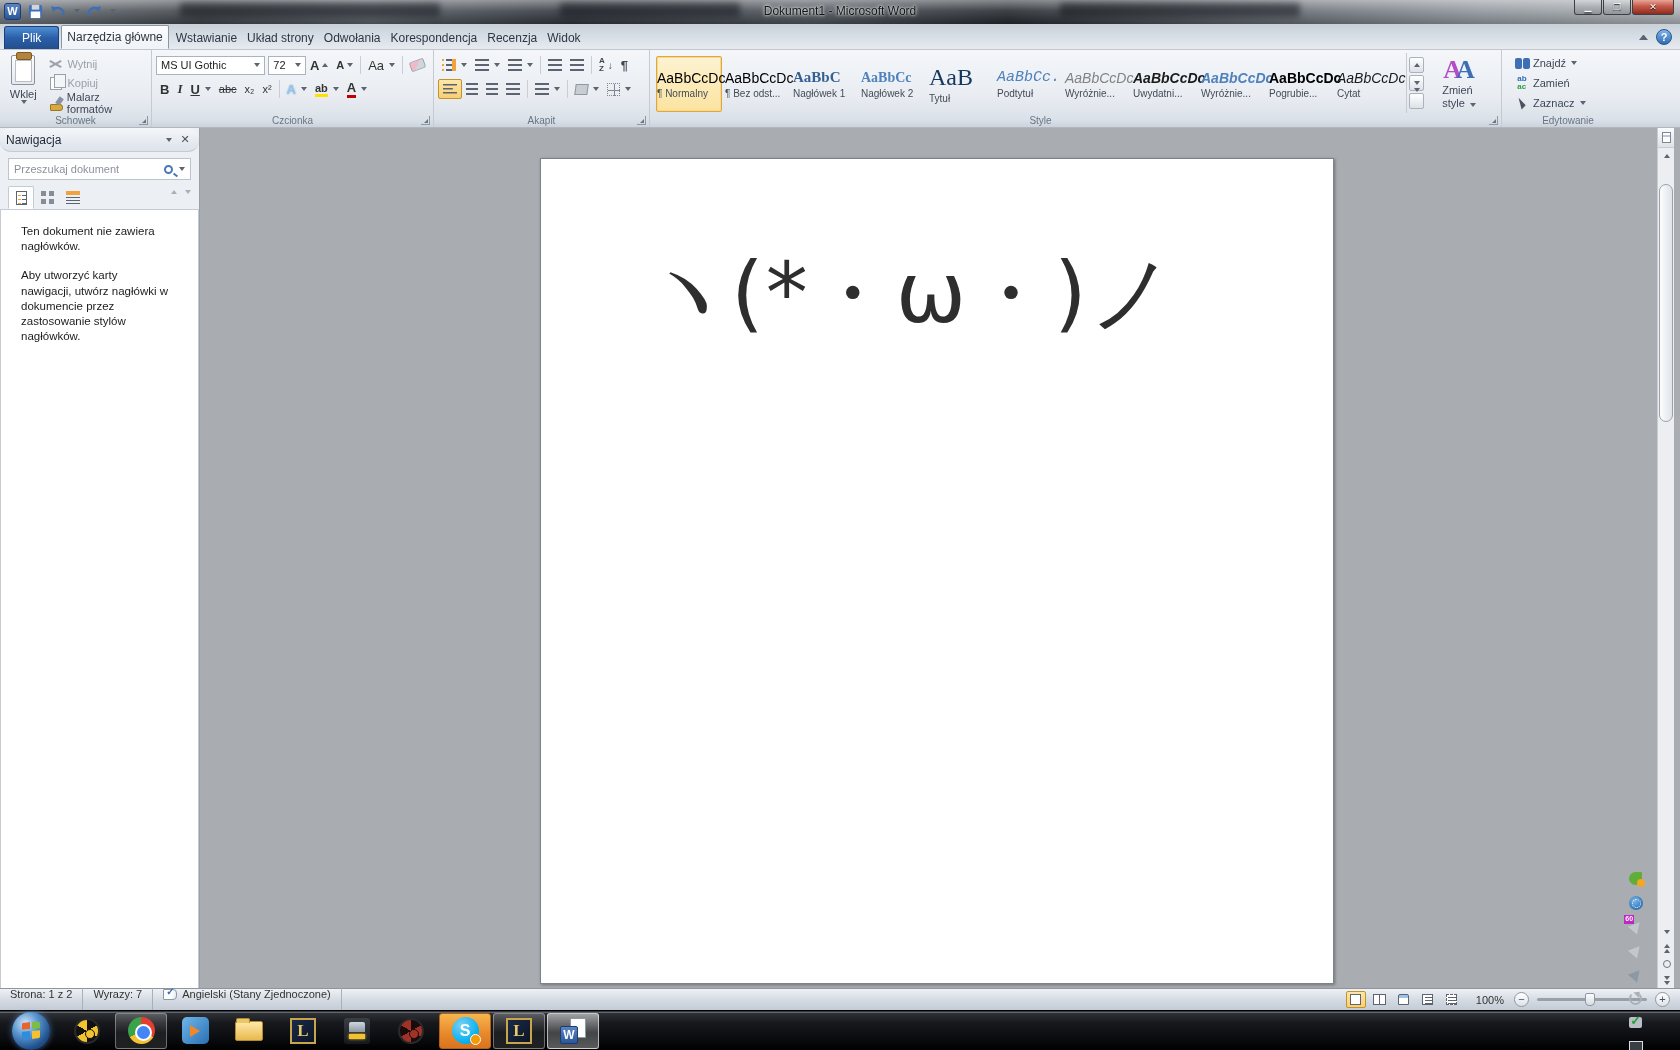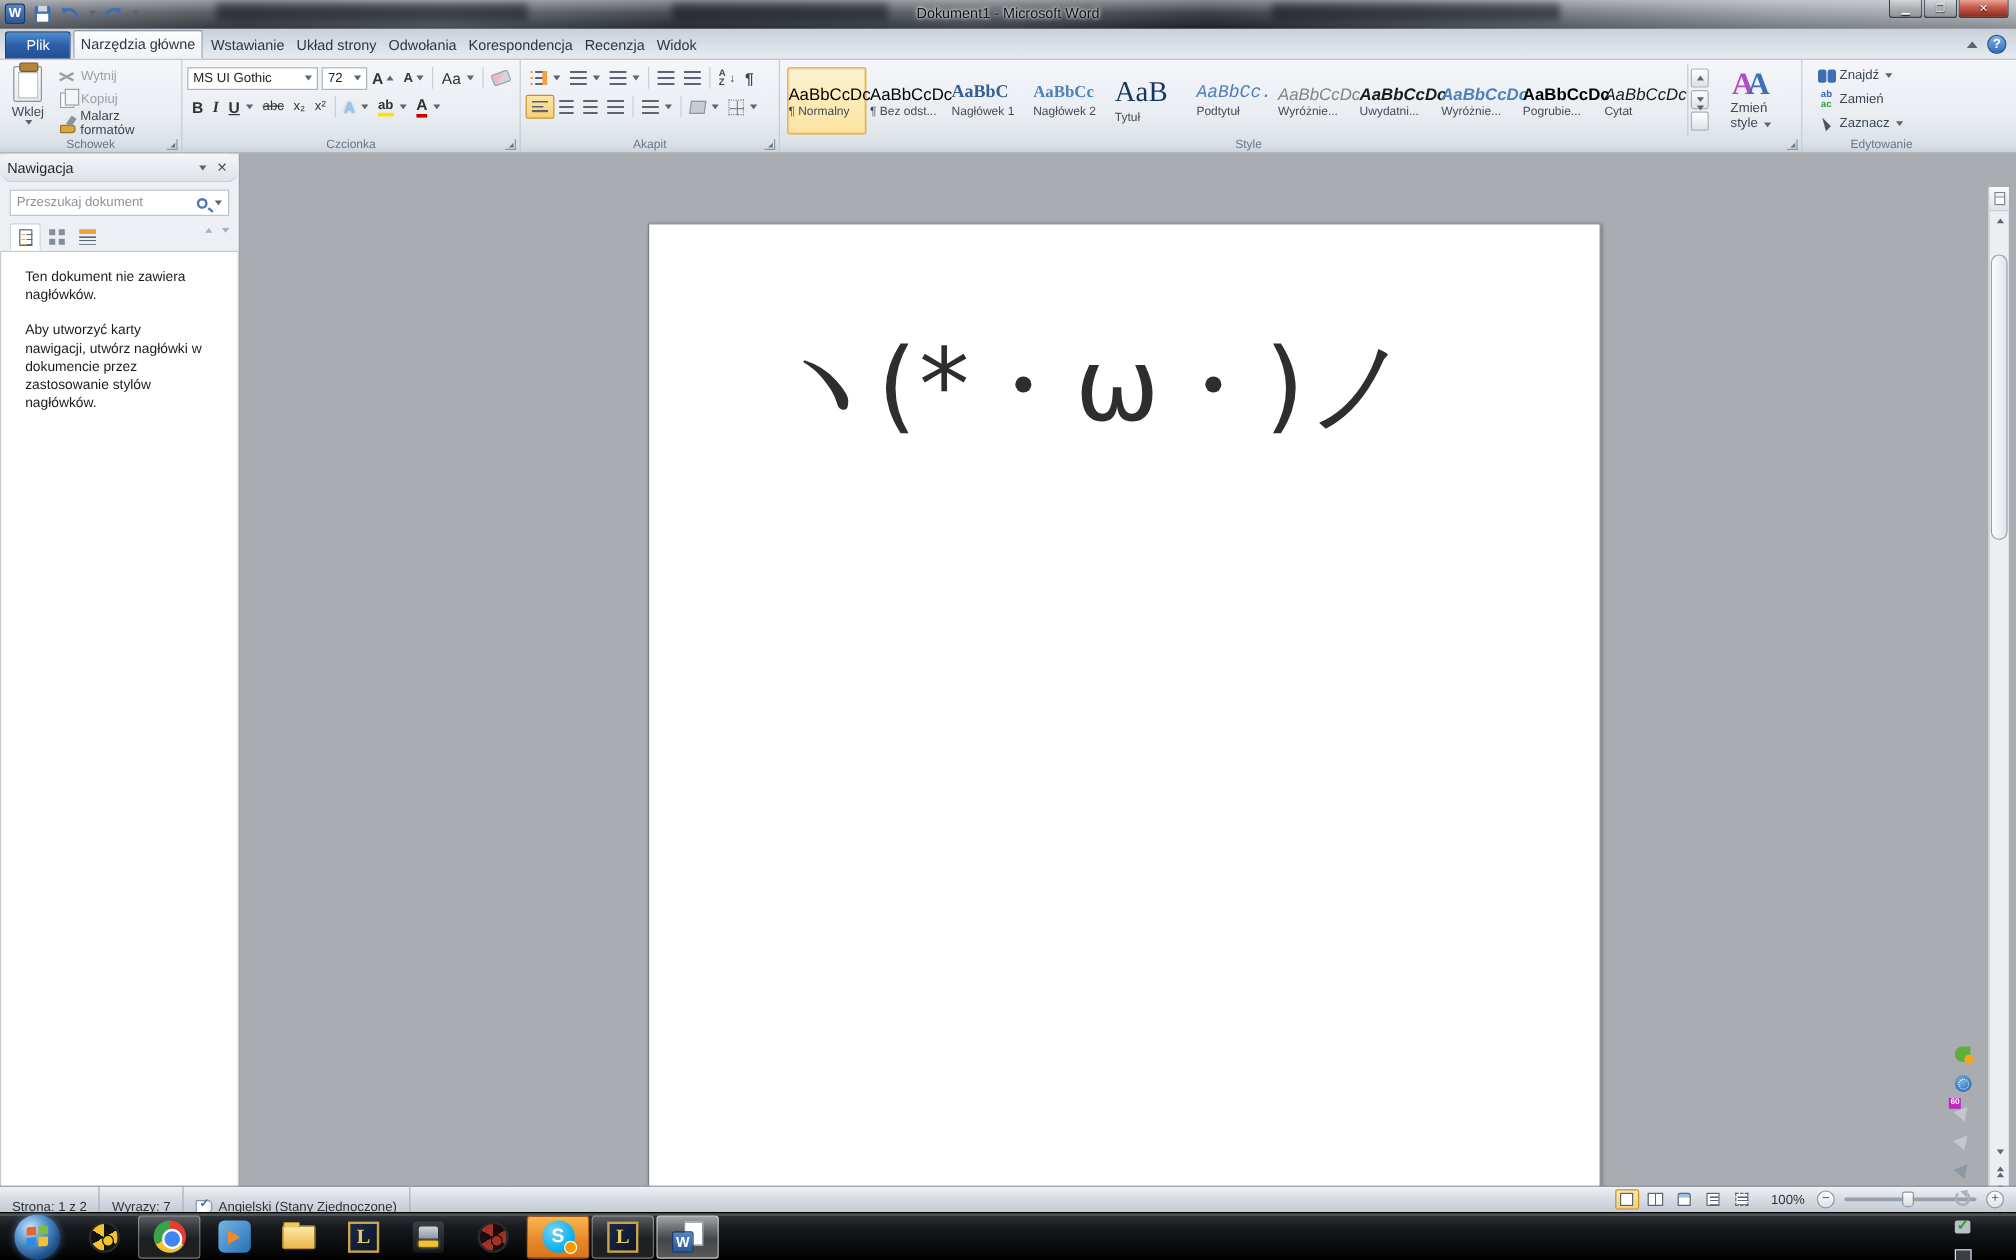--- a/index.html
+++ b/index.html
@@ -151,37 +151,37 @@
     linear-gradient(#5b6470,#5b6470) 0 0/5px 5px no-repeat, linear-gradient(#5b6470,#5b6470) 8px 0/5px 5px no-repeat,
     linear-gradient(#5b6470,#5b6470) 0 8px/5px 5px no-repeat, linear-gradient(#5b6470,#5b6470) 8px 8px/5px 5px no-repeat; opacity:.7; }
   .res-ic { width:14px; height:13px; background:
     linear-gradient(#f0a23c,#f0a23c) 0 0/14px 4px no-repeat,
     repeating-linear-gradient(180deg,#5b6470 0 1px,transparent 1px 3px) 0 6px/14px 7px no-repeat; }
   #nav-updown { position:absolute; right:8px; top:6px; display:flex; gap:8px; }
   #nav-body { background:#fff; border:1px solid #c5cbd3; border-top:none; margin:0 0 0 0; height:calc(100% - 78px); padding:14px 12px 0 20px; }
   .nav-msg { font-size:11.5px; color:#1c1c1c; line-height:1.32; margin-bottom:14px; max-width:150px; }
 
   
-  #docarea { position:absolute; left:201px; top:0; right:6px; height:100%; background:#a9adb2;margin-top:28px; }
+  #docarea { position:absolute; left:201px; top:0; right:6px; height:100%; background:#a9adb2; }
   #page { position:absolute; left:339px; top:30px; width:794px; bottom:4px; background:#fff; border:1px solid #7e838a; box-shadow:1px 1px 3px rgba(0,0,0,.35); }
   #kaomoji { position:absolute; left:104px; top:78px; font-family:"DejaVu Sans",sans-serif; font-size:84px; color:#2e2e2e; letter-spacing:2px; white-space:nowrap; }
   
   #vscroll { position:absolute; right:0; top:0; width:17px; height:100%; background:#eceef1; border-left:1px solid #c9ccd1; }
   .vs-btn { width:17px; height:16px; display:flex; align-items:center; justify-content:center; }
   #vs-ruler { height:20px; border-bottom:1px solid #c9ccd1; background:linear-gradient(180deg,#fafbfc,#dfe3e8); display:flex; align-items:center; justify-content:center; }
   .ruler-glyph { width:9px; height:11px; border:1px solid #7d8794; background:linear-gradient(#b9c7da,#b9c7da) 0 2px/9px 2px no-repeat,#fff; }
   #vs-thumb { position:absolute; left:1px; top:56px; width:14px; height:238px; border:1px solid #9ba1a9; border-radius:7px; background:linear-gradient(90deg,#fdfdfe,#dfe3e8); }
   #vs-bottom { position:absolute; bottom:0; left:0; width:17px; }
   .dbl { display:flex; flex-direction:column; gap:1px; align-items:center; }
   .oball { width:8px; height:8px; border:1px solid #6c7683; border-radius:50%; }
 
   
   #statusbar { position:absolute; left:0; top:988px; width:1680px; height:22px;
     background:linear-gradient(180deg,#eef1f5,#d4dae2 55%,#c4cbd5); border-top:1px solid #8f959d; display:flex; align-items:center; font-size:11px; color:#333; }
-  .sb-item { padding:12px 10px; height:100%; display:flex; align-items:flex-start; gap:5px; border-right:1px solid #aab0b8; }
+  .sb-item { padding:12px 10px; height:100%; display:flex; align-items:flex-end; gap:5px; border-right:1px solid #aab0b8; }
   .spell-ic { width:14px; height:11px; background:linear-gradient(100deg,#fdfdfe 60%,#e4e8ee); border:1px solid #8d98a5; border-radius:1px 4px 4px 1px; position:relative; }
   .spell-ic:after { content:"✓"; position:absolute; left:2px; top:-4px; color:#2f6db5; font-size:10px; font-weight:bold; }
   #sb-right { margin-left:auto; display:flex; align-items:center; gap:4px; padding-right:10px; }
   .view-btn { width:20px; height:17px; border:1px solid transparent; border-radius:2px; display:flex; align-items:center; justify-content:center; }
   .view-btn.active { background:linear-gradient(180deg,#fde7a9,#f8cf73); border:1px solid #c2922b; }
   .vb-g { width:11px; height:11px; border:1px solid #5b6470; background:#fff; }
   .vb-g.read { width:13px; background:linear-gradient(90deg,#fff 48%,#5b6470 48%,#5b6470 52%,#fff 52%); }
   .vb-g.web { border-radius:2px 2px 0 0; background:linear-gradient(#9cc3e5,#9cc3e5) 0 0/11px 3px no-repeat,#fff; }
   .vb-g.outline { background:repeating-linear-gradient(180deg,#5b6470 0 1px,transparent 1px 3px) 2px 2px/7px 7px no-repeat,#fff; }
   .vb-g.draft { background:repeating-linear-gradient(180deg,#5b6470 0 1px,transparent 1px 3px) 1px 2px/9px 7px no-repeat,#fff; border-style:dashed; }

